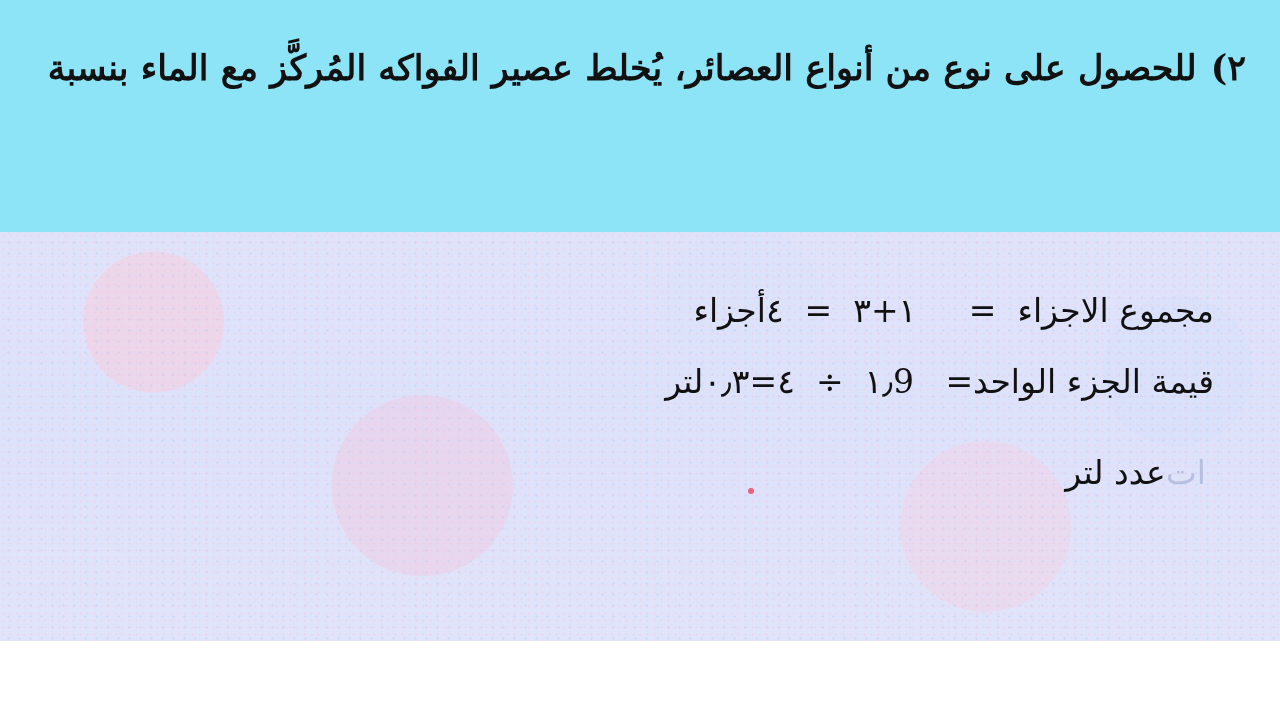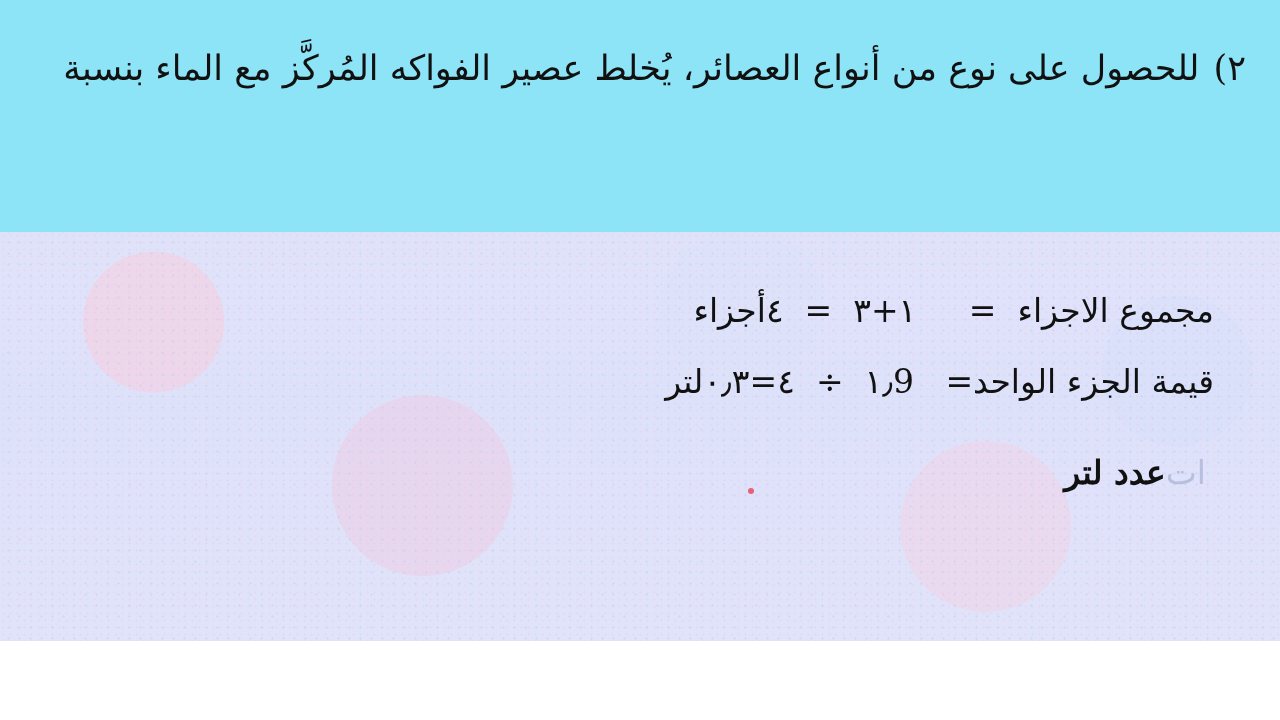--- a/index.html
+++ b/index.html
@@ -35,20 +35,21 @@
     direction: rtl;
   }
   .banner-line {
     display: block;
     color: #111111;
     font-family: "DejaVu Serif", "Liberation Serif", serif;
     font-size: 35px;
     line-height: 1.72;
     letter-spacing: 0px;
     white-space: nowrap;
+    font-weight: bold;
   }
   .banner-line.first {
     text-align: right;
   }
   .banner-line.second {
     text-align: left;
     padding-left: 10px;
   }
   .q-number {
     font-family: "DejaVu Serif", "Liberation Serif", serif;
@@ -112,21 +113,20 @@
     align-items: baseline;
     justify-content: flex-start;
     gap: 0;
     padding-right: 0;
   }
   .line3 .seg-a {
     color: #111111;
     font-family: "DejaVu Serif", "Liberation Serif", serif;
     font-size: 33px;
     white-space: pre;
-    font-weight: bold;
   }
   .line3 .seg-faded {
     color: #b8bedd;
     font-family: Liberation Serif, serif;
     font-size: 33px;
     white-space: pre;
     margin-right: 8px;
   }
   .line3 .seg-b {
     color: #111111;

